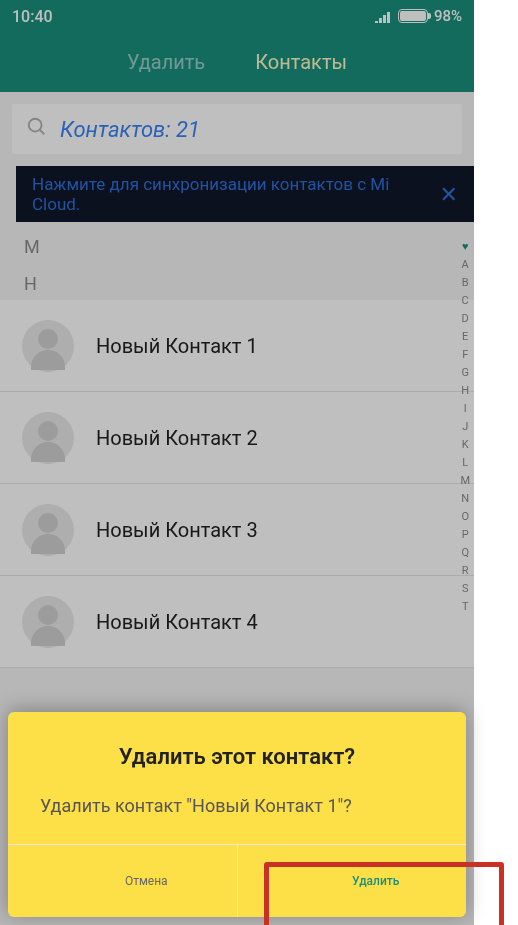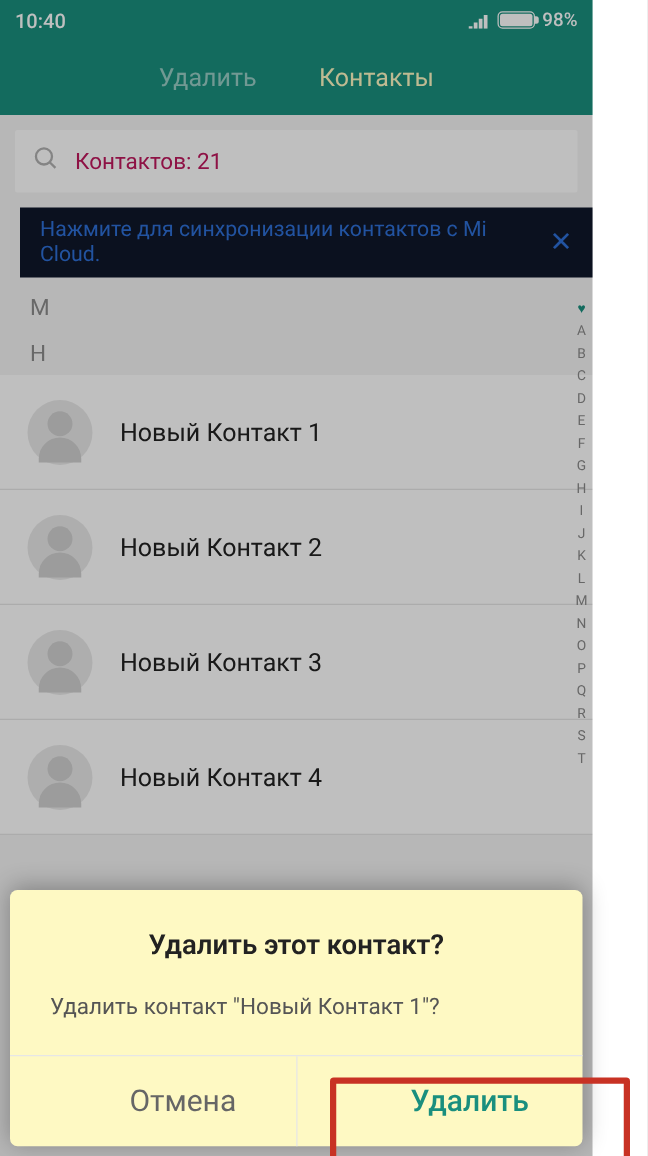--- a/index.html
+++ b/index.html
@@ -16,21 +16,21 @@
   .batt i { position:absolute; left:1px; top:1px; bottom:1px; width: 95%; background:#fff; border-radius:2px; }
 
   
   .tabs { height: 60px; background: #1a8f7e; display: flex; align-items: center; justify-content: center; gap: 50px; }
   .tab { color: rgba(255,255,255,0.55); font-size: 20px; }
   .tab.active { color: #fef9c3; }
 
   
   .search { margin: 12px; height: 50px; background: #fff; border-radius: 2px; display: flex; align-items: center; padding: 0 14px; gap: 12px; }
   .search .q { color: #a0a0a0; }
-  .search span.txt { color: #be185d; font-size: 18px; }
+  .search span.txt { color: #3b82f6; font-size: 22px; font-style: italic; }
 
   
   .banner { margin: 0 0 4px 16px; height: 56px; background: #0f172a; display: flex; align-items: center; padding: 0 16px; }
   .banner .msg { color: #2e6fd6; font-size: 17px; flex: 1; }
   .banner .x { color: #2e6fd6; font-size: 22px; font-weight: 300; }
 
   
   .section { padding: 10px 24px 6px; color: #8b8b8b; font-size: 18px; }
 
   
@@ -39,26 +39,26 @@
   .avatar { width: 52px; height: 52px; border-radius: 50%; background: #e9e9e9; position: relative; margin-right: 22px; flex-shrink:0; }
   .avatar::before { content:""; position:absolute; width:20px; height:20px; background:#d0d0d0; border-radius:50%; top:9px; left:16px; }
   .avatar::after  { content:""; position:absolute; width:34px; height:20px; background:#d0d0d0; border-radius:17px 17px 0 0; bottom:2px; left:9px; }
   .row .name { font-size: 20px; color: #222; }
 
   
   .az { position: absolute; right: 4px; top: 240px; display: flex; flex-direction: column; gap: 5px; align-items: center; color: #8a8a8a; font-size: 11px; z-index:3;}
   .az .heart { color: #1a8f7e; font-size: 11px; }
 
   
-  .dialog-wrap { position: absolute; left: 8px; right: 8px; bottom: 8px; background: #fef9c3; border-radius: 6px; z-index: 10; box-shadow: 0 -2px 20px rgba(0,0,0,0.3); }
+  .dialog-wrap { position: absolute; left: 8px; right: 8px; bottom: 8px; background: #fde047; border-radius: 6px; z-index: 10; box-shadow: 0 -2px 20px rgba(0,0,0,0.3); }
   .dialog-body { padding: 32px 24px 28px; text-align: left; }
   .dialog-title { font-size: 22px; font-weight: 600; color: #222; text-align: center; margin-bottom: 26px; }
   .dialog-msg { font-size: 18px; color: #555; text-align: left; padding-left: 8px; }
   .dialog-btns { display: flex; border-top: 1px solid #e6e6e6; }
-  .dbtn { flex: 1; height: 72px; display: flex; align-items: center; justify-content: center; font-size: 24px; margin-left: 48px; }
+  .dbtn { flex: 1; height: 72px; display: flex; align-items: center; justify-content: center; font-size: 12px; margin-left: 48px; }
   .dbtn.cancel { color: #666; border-right: 1px solid #e6e6e6; }
   .dbtn.confirm { color: #1a8f7e; font-weight: 500; }
   .highlight { position: absolute; border: 5px solid #c83224; border-radius: 3px; pointer-events: none; }
 </style>
 </head>
 <body>
 
 <div class="screen">
 
   <div class="status">

